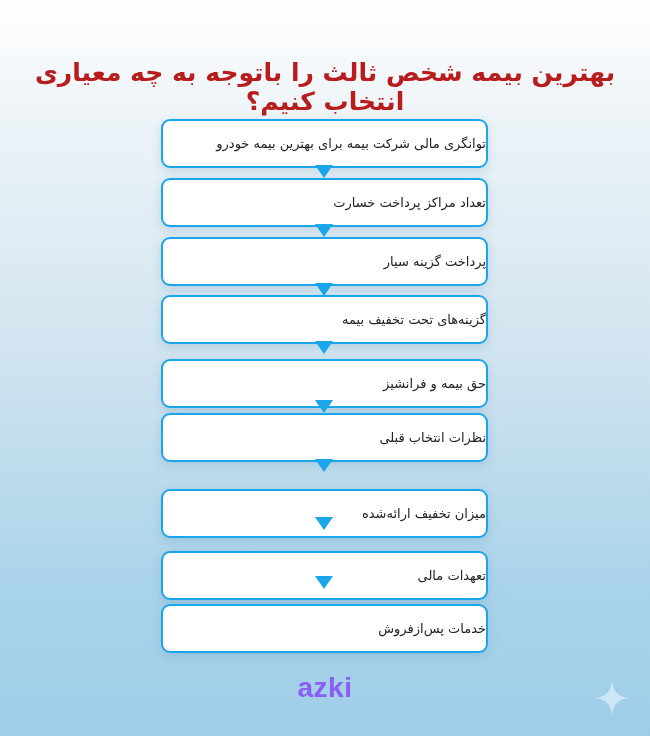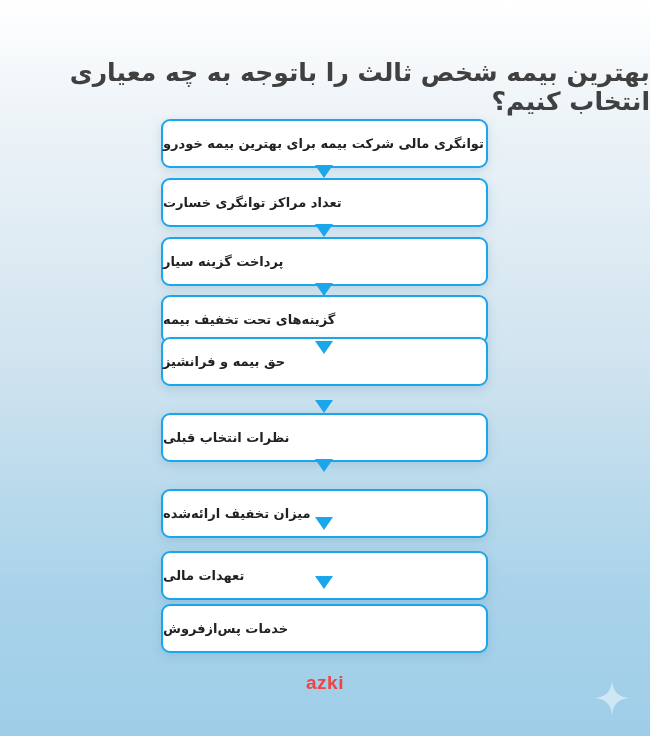--- a/index.html
+++ b/index.html
@@ -3,71 +3,71 @@
 <meta charset="utf-8">
 <style>
   html, body { margin: 0; padding: 0; }
   body {
     width: 650px; height: 736px; position: relative; overflow: hidden;
     background: linear-gradient(180deg, #ffffff 0%, #eef4f8 15%, #cfe3ef 50%, #a9d3ea 80%, #9fcde8 100%);
     font-family: "DejaVu Sans", sans-serif;
   }
   .title {
     position: absolute; left: 0; right: 0; top: 58px;
-    direction: rtl;
-    font-size: 25px; font-weight: bold; color: #404040;
+    text-align: center; direction: rtl;
+    font-size: 25px; font-weight: bold; color: #b91c1c;
     letter-spacing: -0.5px;
   }
   .flow { position: absolute; left: 161px; top: 119px; width: 327px; }
   .step {
     position: absolute; left: 0; width: 323px; height: 45px;
     background: #ffffff; border: 2px solid #19a6ea; border-radius: 9px;
     box-shadow: 0 3px 10px rgba(90,140,170,0.25);
-    display: flex; align-items: center; justify-content: flex-end;
-    direction: rtl; font-size: 13px; font-weight: bold; color: #222;
+    display: flex; align-items: center; justify-content: flex-start;
+    direction: rtl; font-size: 13px; font-weight: normal; color: #222;
   }
   .arrow {
     position: absolute; left: 154px; width: 0; height: 0;
     border-left: 9px solid transparent; border-right: 9px solid transparent;
     border-top: 13px solid #19a6ea; z-index: 2;
   }
   .logo {
     position: absolute; left: 0; right: 0; top: 672px; text-align: center;
-    font-size: 19px; font-weight: bold; color: #ef4444;
+    font-size: 28px; font-weight: bold; color: #8b5cf6;
     font-family: "Liberation Sans", sans-serif; letter-spacing: 0.5px;
   }
   .sparkle { position: absolute; left: 594px; top: 680px; width: 36px; height: 36px; }
 </style>
 </head>
 <body>
 
 <div class="title">بهترین بیمه شخص ثالث را باتوجه به چه معیاری انتخاب کنیم؟</div>
 
 <div class="flow">
   <div class="step" style="top:0px">
       <span>توانگری مالی شرکت بیمه برای بهترین بیمه خودرو</span>
     </div>
   <div class="arrow" style="top:46px"></div>
 
   <div class="step" style="top:59px">
-      <span>تعداد مراکز توانگری خسارت</span>
+      <span>تعداد مراکز پرداخت خسارت</span>
     </div>
   <div class="arrow" style="top:105px"></div>
 
   <div class="step" style="top:118px">
       <span>پرداخت گزینه سیار</span>
     </div>
   <div class="arrow" style="top:164px"></div>
 
   <div class="step" style="top:176px">
       <span>گزینه‌های تحت تخفیف بیمه</span>
     </div>
   <div class="arrow" style="top:222px"></div>
 
-  <div class="step" style="top:218px">
+  <div class="step" style="top:240px">
       <span>حق بیمه و فرانشیز</span>
     </div>
   <div class="arrow" style="top:281px"></div>
 
   <div class="step" style="top:294px">
       <span>نظرات انتخاب قبلی</span>
     </div>
   <div class="arrow" style="top:340px"></div>
 
   <div class="step" style="top:370px">

